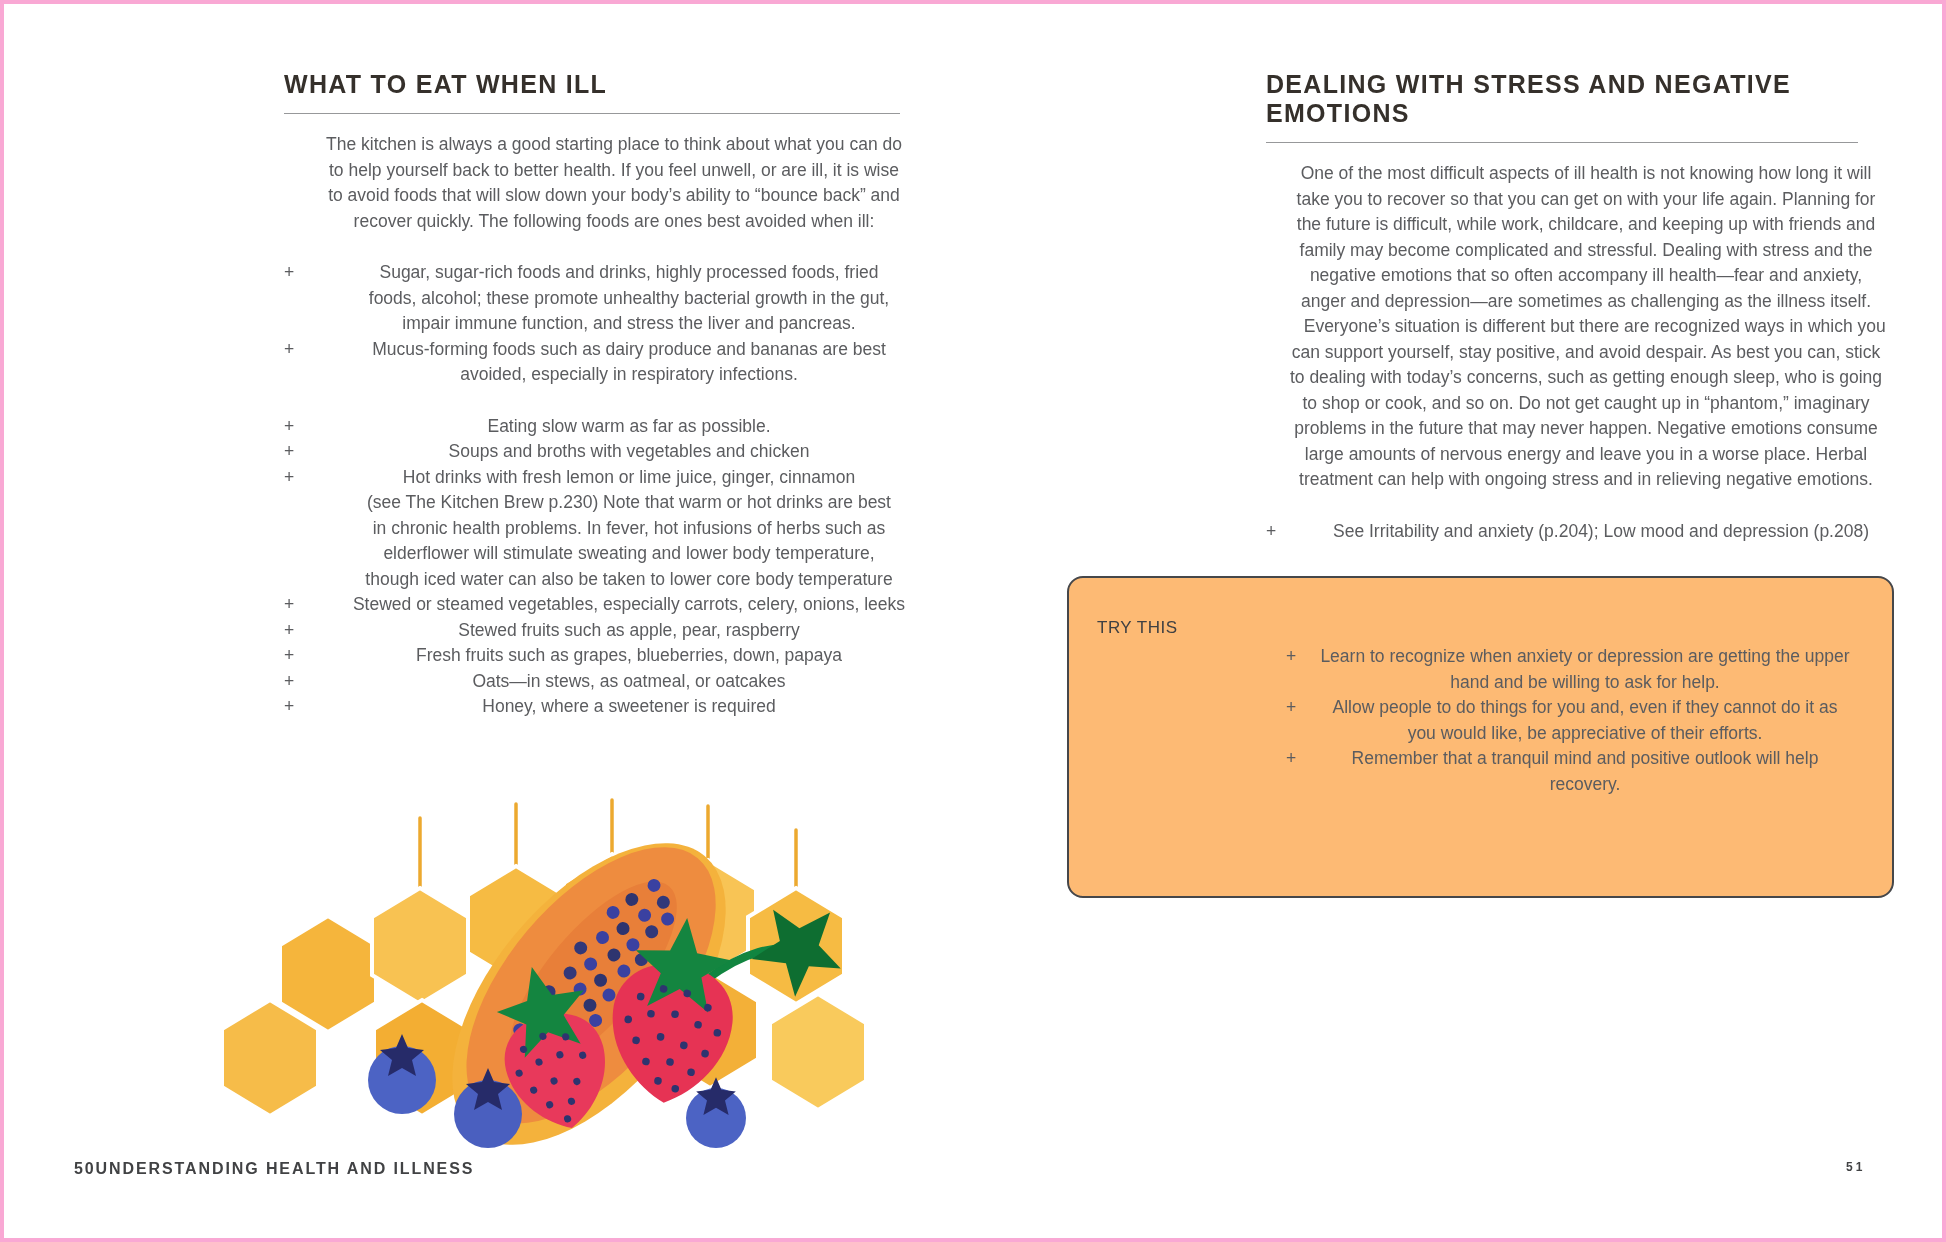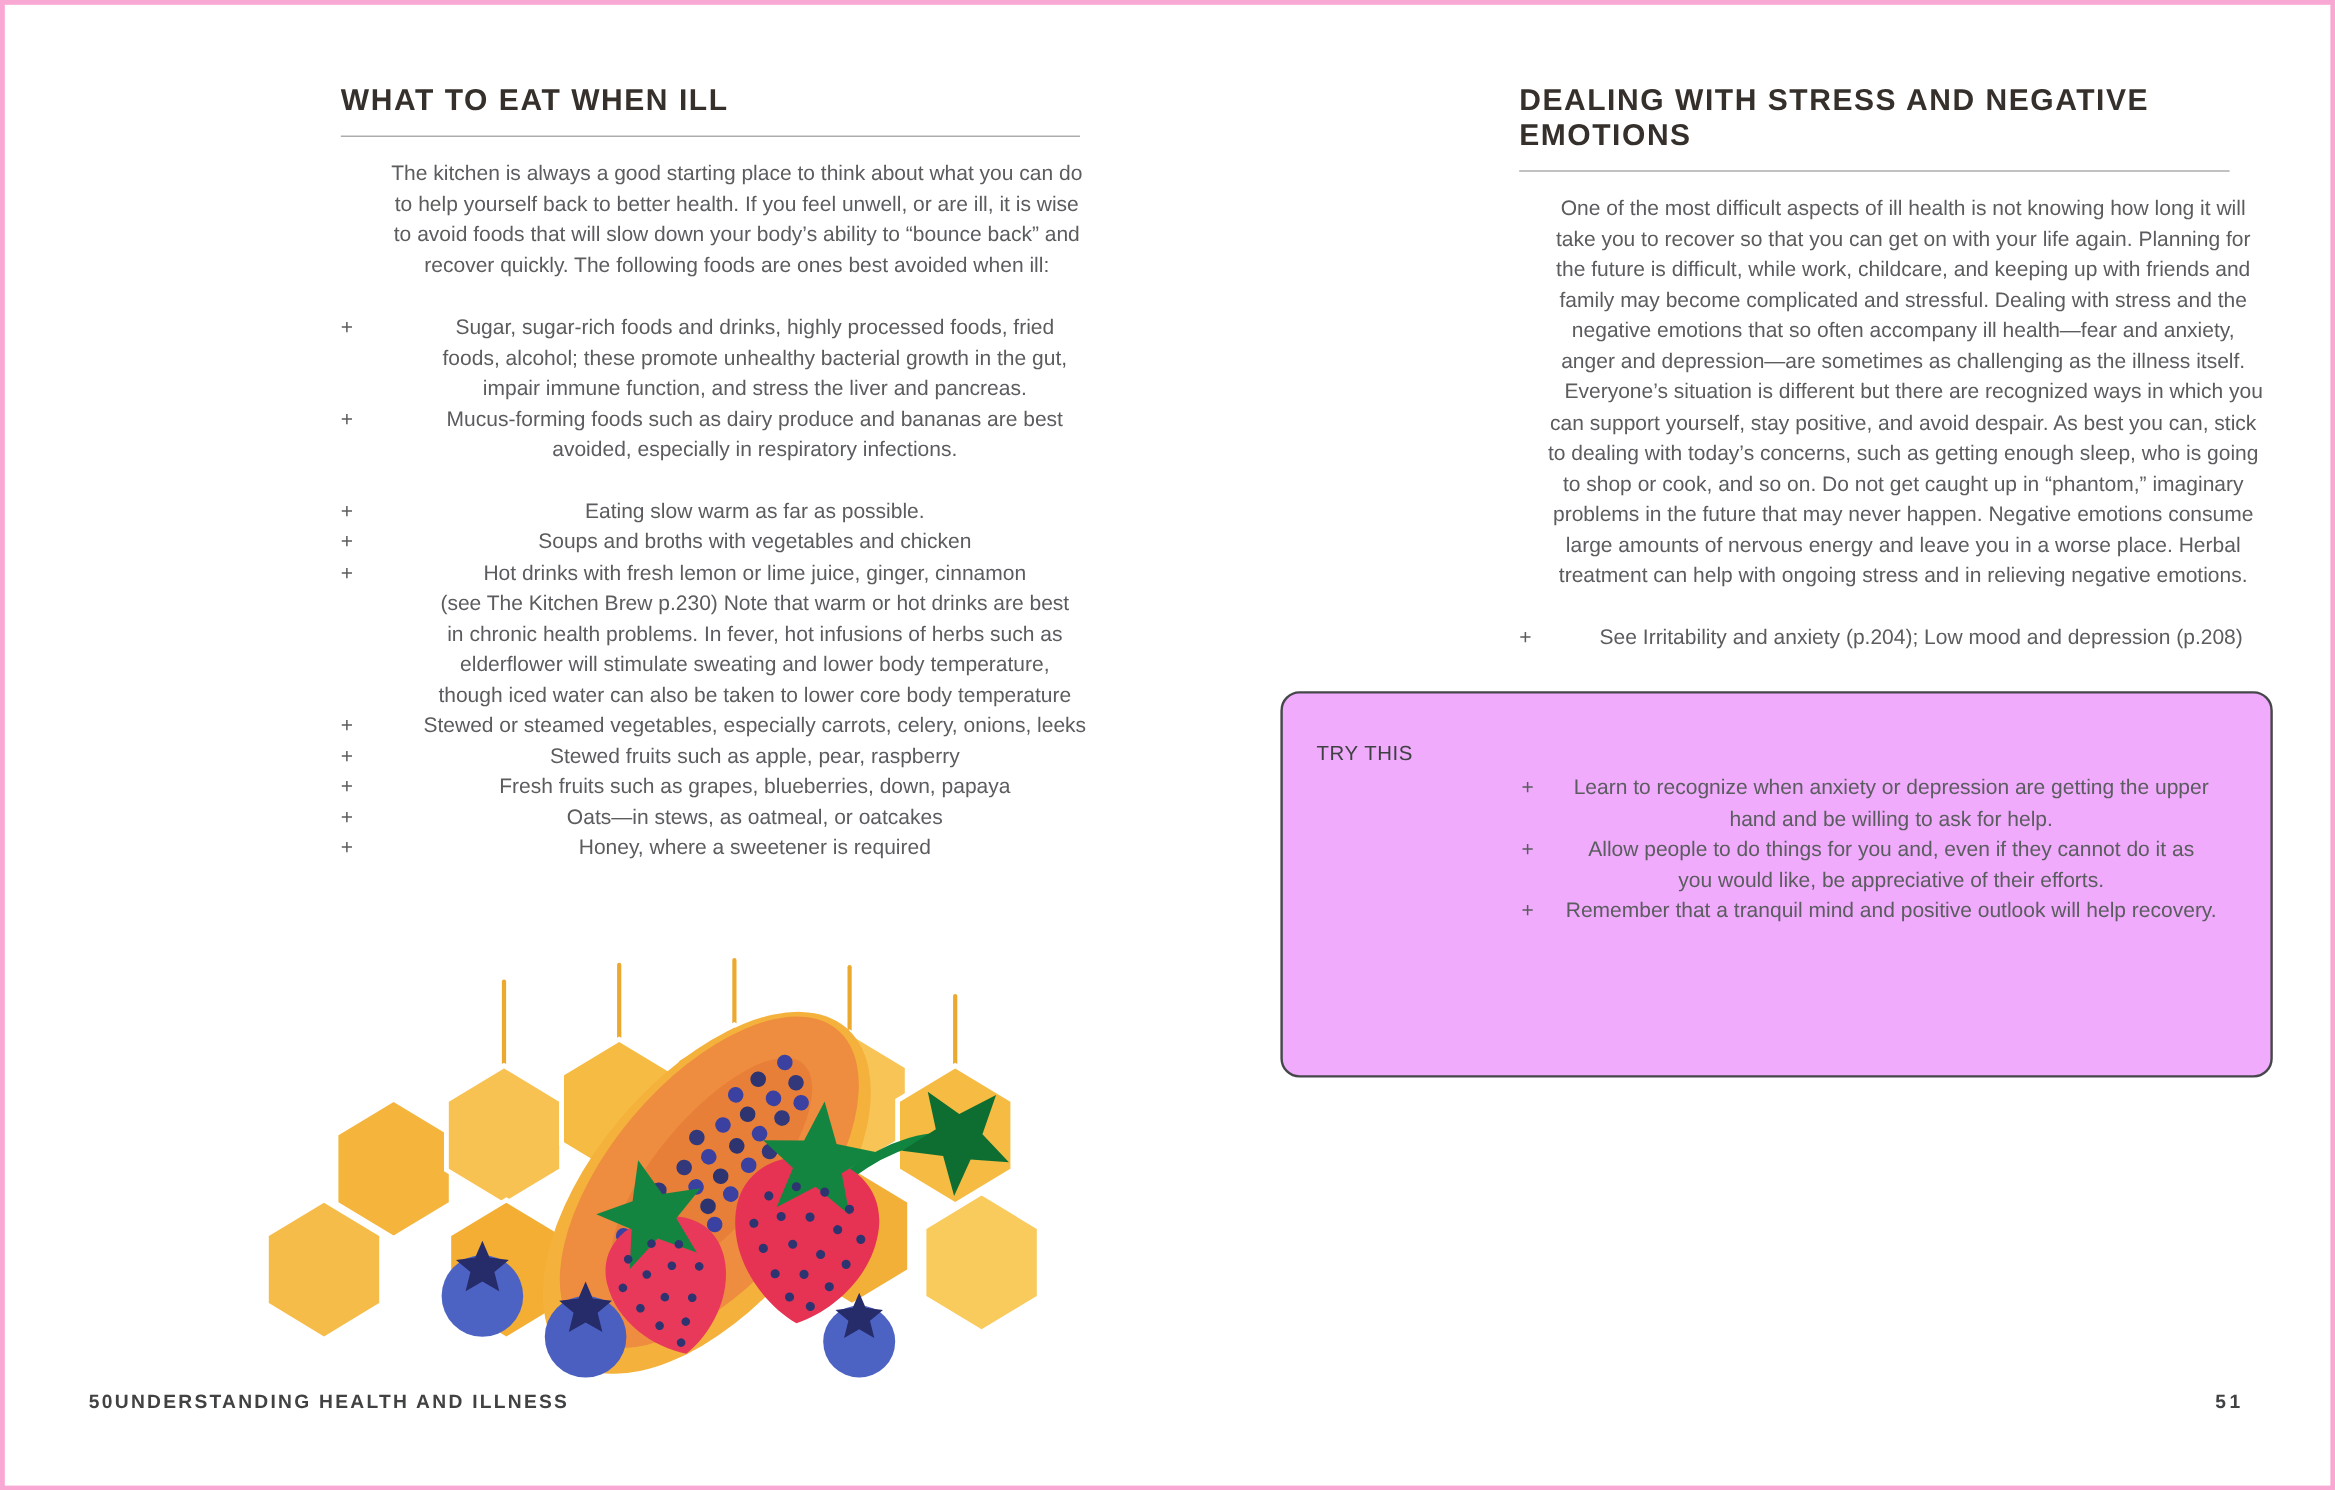--- a/index.html
+++ b/index.html
@@ -31,41 +31,42 @@
   .body-par.mt{margin-top:26px;}
   .bullet-list{margin-top:26px;font-size:17.5px;line-height:25.5px;}
   .bullet-item{display:flex;align-items:flex-start;}
   .bullet-item .marker{flex:0 0 30px;color:#5b5c5f;}
   .bullet-item .btext{flex:1;}
   .try-box{
     position:absolute;left:1063px;top:572px;width:827px;min-height:322px;
     box-sizing:border-box;
     border:2px solid #46474a;border-radius:16px;
     display:flex;
-    background:#f0abfc;
+    background:#fdba74;
+    gap:18px;
   }
   .try-label{
     flex:0 0 171px;
     padding:40px 0 0 28px;
     font-size:17px;letter-spacing:.5px;color:#3f4042;font-weight:400;
   }
   .try-content{
     flex:1;
     padding:40px 38px 40px 0;
     font-size:17.5px;line-height:25.5px;
   }
   .try-content .bullet-list{margin-top:26px;}
   .footer-left{
     position:absolute;left:70px;top:1156px;
     font-size:16px;font-weight:600;letter-spacing:1.9px;color:#414244;
   }
   .footer-left .pageno{}
   .footer-right{
     position:absolute;left:1842px;top:1156px;
-    font-size:16px;font-weight:600;letter-spacing:3px;color:#414244;
+    font-size:12px;font-weight:600;letter-spacing:3px;color:#414244;
   }
   .illustration{position:absolute;left:200px;top:792px;width:668px;height:360px;}
 </style>
 </head>
 <body>
 
 <div class="spread">
 
   <div>
     <div class="col col-left">

